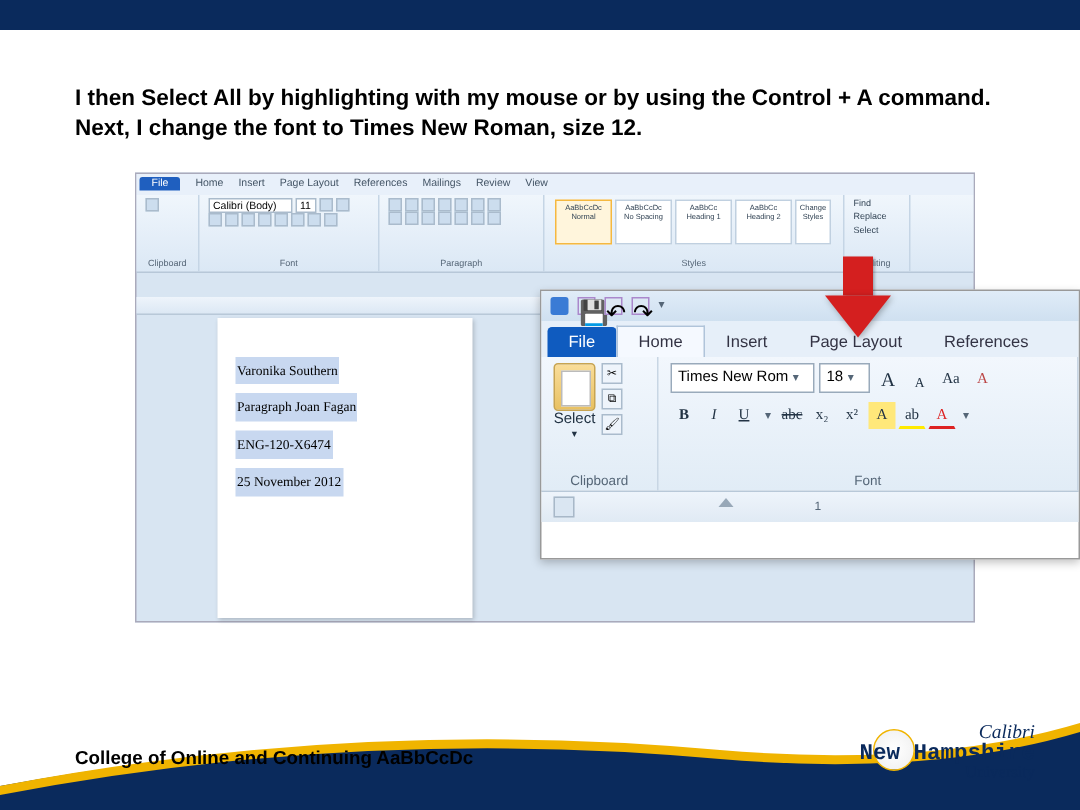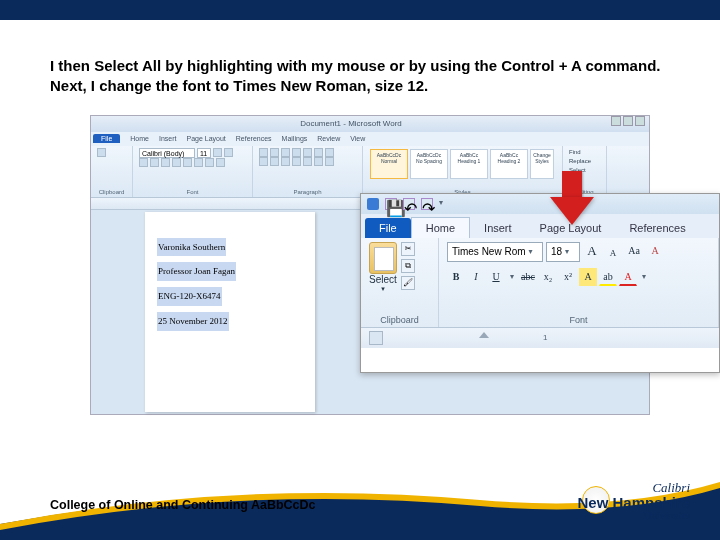--- a/index.html
+++ b/index.html
@@ -39,61 +39,53 @@
   .ov-tab.home { background: #f5f9ff; border: 1px solid #b0c4da; border-bottom: none; }
   .ov-ribbon { height: 90px; background: linear-gradient(#f2f7fd,#e1ecf6); display: flex; border-bottom: 1px solid #b8c8d8; }
   .ov-group { border-right: 1px solid #c8d6e4; padding: 4px 8px 2px 8px; display: flex; flex-direction: column; }
   .ov-group-body { flex: 1; }
   .ov-group-label { font-size: 9px; color: #567; text-align: center; padding-top: 2px; }
   .ov-paste { display: flex; flex-direction: column; align-items: center; font-size: 10px; color: #234; }
   .ov-paste-icon { width: 28px; height: 32px; background: linear-gradient(#f9dd9a,#e8c162); border: 1px solid #c7a452; border-radius: 3px; position: relative; }
   .ov-paste-icon::after { content:''; position:absolute; top:4px; left:4px; width:18px; height:22px; background:#fff; border:1px solid #bbb; }
   .ov-mini { display: flex; flex-direction: column; gap: 3px; margin-left: 4px; }
   .ov-mini span { width: 14px; height: 14px; border: 1px solid #abc; background: #eef4fb; font-size: 8px; text-align: center; line-height: 12px; }
-  .ov-fontrow1 { display: flex; gap: 3px; align-items: flex-start; margin-bottom: 6px; }
+  .ov-fontrow1 { display: flex; gap: 3px; align-items: flex-end; margin-bottom: 6px; }
   .ov-fontsel { background: #fff; border: 1px solid #9ab; font-size: 10px; padding: 2px 4px; height: 20px; display: flex; align-items: center; }
   .ov-chev { width: 10px; font-size: 8px; color: #567; text-align: center; }
   .ov-btnsm { width: 18px; height: 18px; border: 1px solid transparent; font-size: 10px; display: inline-flex; align-items: center; justify-content: center; color: #234; font-family: 'Times New Roman', serif; }
   .ov-fontrow2 { display: flex; gap: 2px; align-items: center; }
   .ov-ruler2 { height: 20px; background: linear-gradient(#eef4fb,#e0eaf4); display: flex; align-items: center; font-size: 8px; color: #567; padding-left: 8px; gap: 60px; }
   .ov-ruler-btn { width: 14px; height: 14px; background: #dae6f2; border: 1px solid #a8b8c8; margin-right: 40px; }
 
   
   .red-arrow { position: absolute; top: 56px; left: 460px; width: 44px; height: 58px; }
   .red-arrow .stem { width: 20px; height: 26px; background: #d41f1f; margin: 0 auto; box-shadow: 1px 1px 2px rgba(0,0,0,0.3); }
   .red-arrow .head { width: 0; height: 0; border-left: 22px solid transparent; border-right: 22px solid transparent; border-top: 28px solid #d41f1f; filter: drop-shadow(1px 1px 2px rgba(0,0,0,0.3)); }
 
   
   .footer-caption { position: absolute; left: 50px; bottom: 28px; font-weight: bold; font-size: 12.5px; }
   .footer-swoosh { position: absolute; bottom: 0; right: 0; width: 720px; height: 90px; pointer-events: none; }
   .logo { position: absolute; right: 30px; bottom: 18px; text-align: right; color: #0a2a5c; font-size: 9px; line-height: 1.05; }
   .logo .s { font-size: 13px; font-style: italic; font-family: Georgia, serif; }
-  .logo .nh { font-size: 15px; font-weight: bold; font-family: Liberation Sans, sans-serif; }
+  .logo .nh { font-size: 15px; font-weight: bold; font-family: Liberation Mono, monospace; }
   .logo .u { font-size: 11px; font-family: Georgia, serif; }
   .logo-seal { width: 28px; height: 28px; border: 1.5px solid #f0b400; border-radius: 50%; position: absolute; right: 110px; bottom: 26px; background: radial-gradient(#fff,#eee); }
 </style>
 </head>
 <body>
 
 <div class="topbar"></div>
 
 <div class="content">
   <p class="instruction">I then Select All by highlighting with my mouse or by using the Control + A command. Next, I change the font to Times New Roman, size 12.</p>
 
   <div class="screenshot-area">
 
     <div class="word-bg">
-      <div class="word-bg-title">
-        <span>Document1 - Microsoft Word</span>
-        <span class="word-bg-title-right">
-          <span></span>
-          <span></span>
-          <span></span>
-        </span>
-      </div>
       <div class="word-bg-tabs">
         <span class="file">File</span>
         <span>Home</span>
         <span>Insert</span>
         <span>Page Layout</span>
         <span>References</span>
         <span>Mailings</span>
         <span>Review</span>
         <span>View</span>
       </div>
@@ -158,21 +150,21 @@
             <div>Replace</div>
             <div>Select</div>
           </div>
           <div class="word-bg-group-label">Editing</div>
         </div>
       </div>
       <div class="word-bg-ruler"></div>
       <div class="word-bg-page">
         <div class="word-bg-doclines">
           <div>Varonika Southern</div><br>
-          <div>Professor Joan Fagan</div><br>
+          <div>Paragraph Joan Fagan</div><br>
           <div>ENG-120-X6474</div><br>
           <div>25 November 2012</div>
         </div>
       </div>
     </div>
 
     <div class="overlay">
       <div class="ov-qat">
         <span style="background:#3a7bd5;border-radius:2px"></span>
         <span style="background:#dce8f4;border:1px solid #a8c">💾</span>

